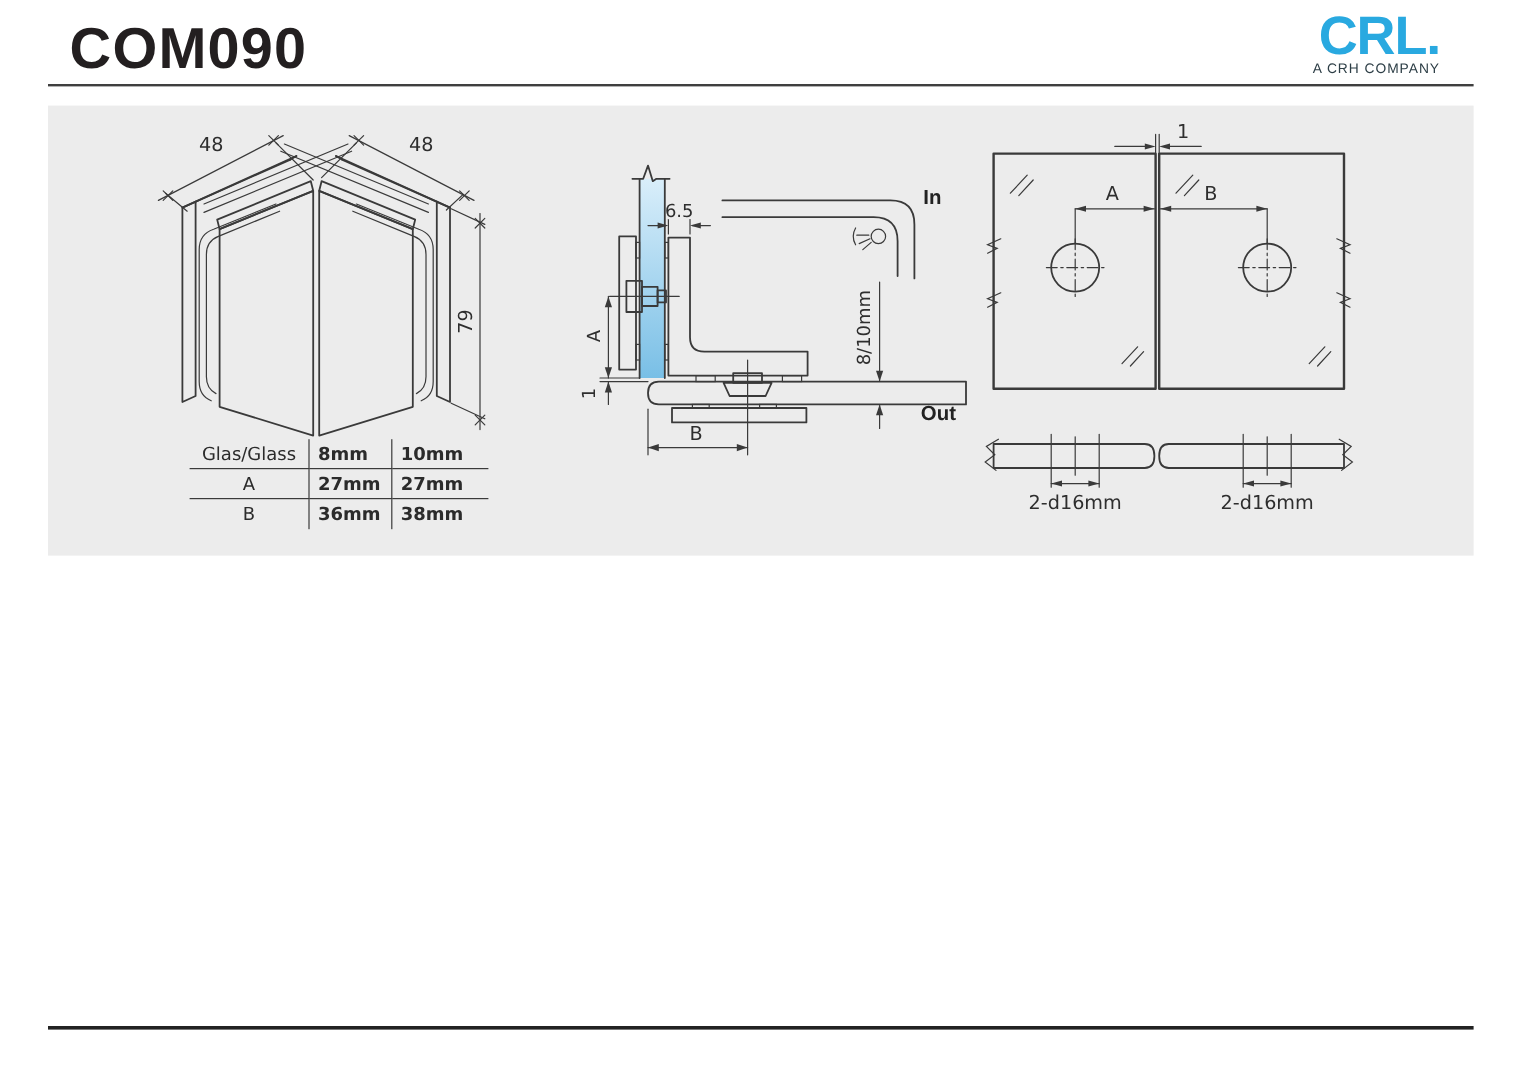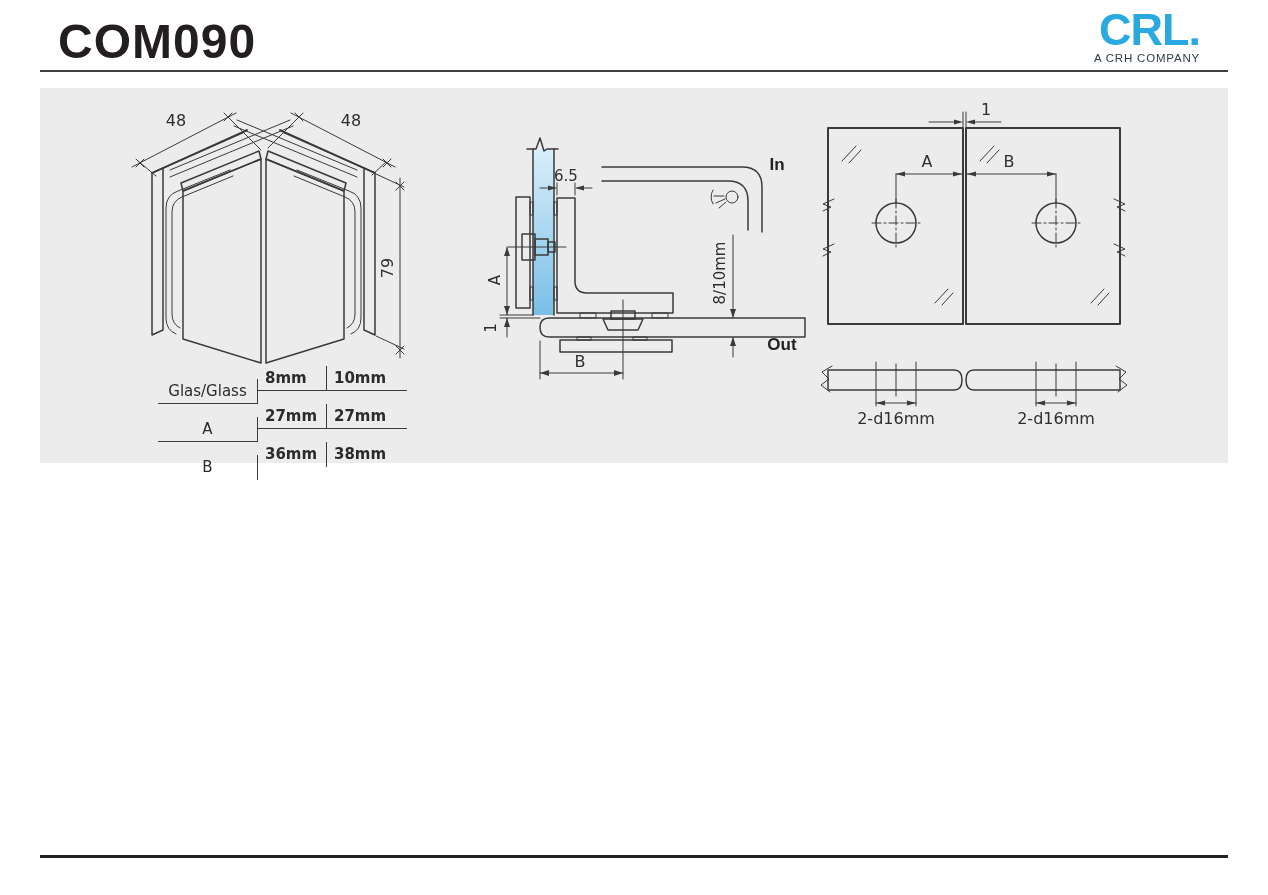--- a/index.html
+++ b/index.html
@@ -23,21 +23,21 @@
   .thick{stroke-width:2;}
   .fil{fill:#3a3a3a;stroke:none;}
   text.dim{font-family:"DejaVu Sans",sans-serif;font-size:15px;fill:#2e2e2e;}
   text.dim16{font-family:"DejaVu Sans",sans-serif;font-size:16px;fill:#2e2e2e;}
   text.bold{font-family:"Liberation Sans",sans-serif;font-weight:bold;font-size:17px;fill:#222;}
   
   .spec-table{position:absolute;left:158px;top:366px;display:grid;
               grid-template-columns:100px 69px 80px;
               font-family:"DejaVu Sans",sans-serif;font-size:15px;color:#2b2b2b;}
   .spec-table .c{height:25px;line-height:25px;box-sizing:border-box;}
-  .spec-table .col1{text-align:center;margin-top:13px;}
+  .spec-table .col1{text-align:center;}
   .spec-table .col2,.spec-table .col3{padding-left:7px;font-weight:bold;}
   .spec-table .b-r{border-right:1.6px solid #3a3a3a;}
   .spec-table .b-b{border-bottom:1.6px solid #3a3a3a;}
   
   .footer-rule{position:absolute;left:40px;top:855px;width:1188px;height:2.5px;background:#222;}
   .footer-text{position:absolute;left:0;top:862px;width:100%;text-align:center;
                font-size:13.5px;font-weight:700;color:#4f4f4f;letter-spacing:.2px;}
 </style>
 </head>
 <body>

